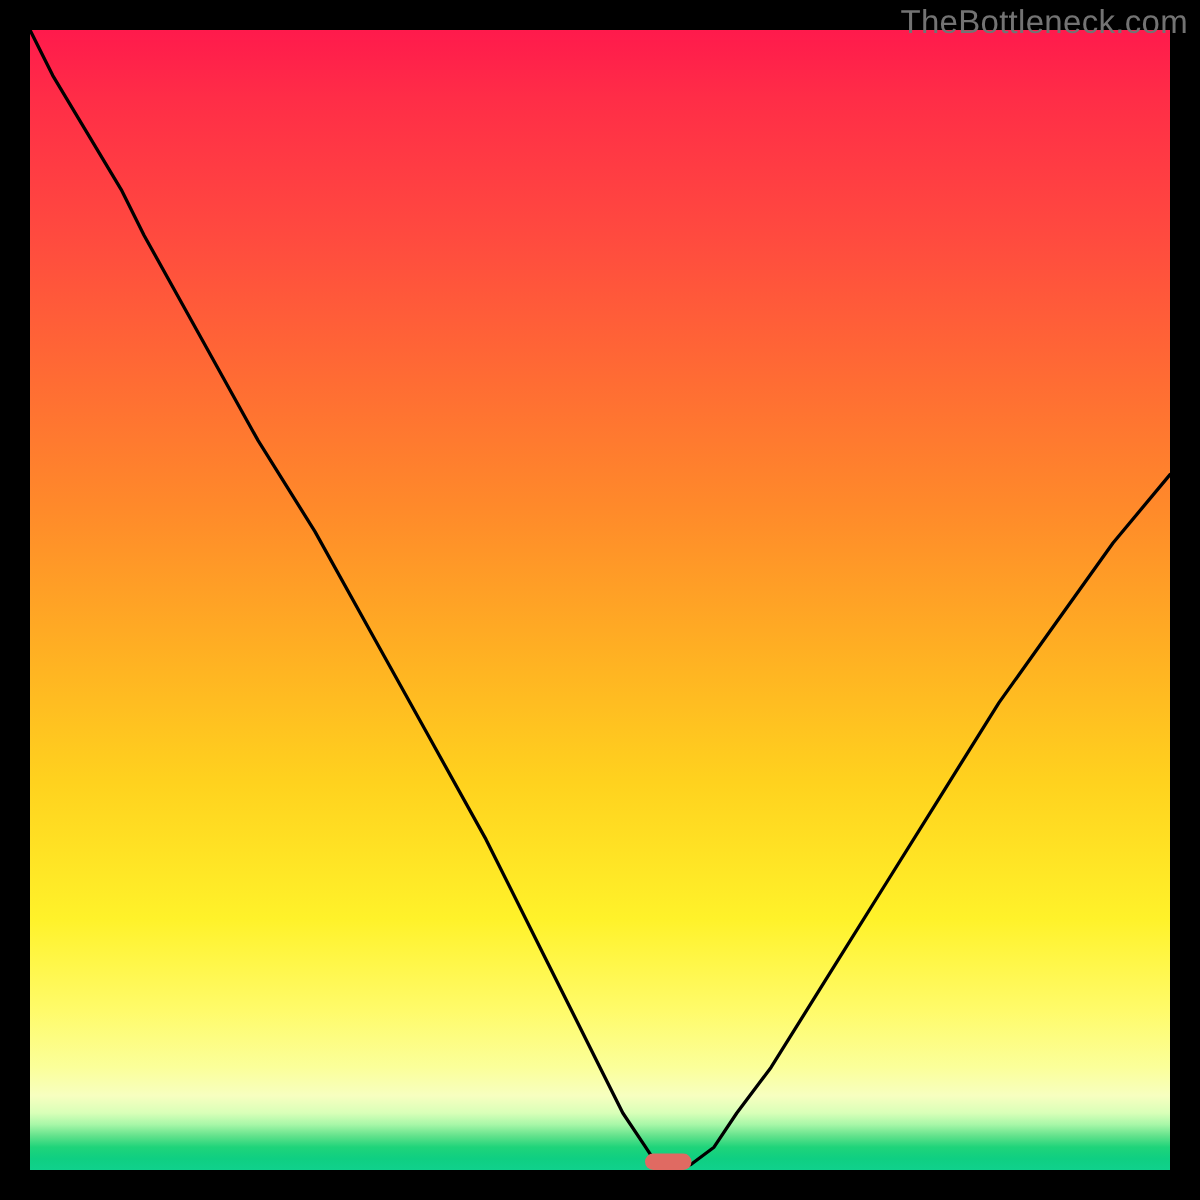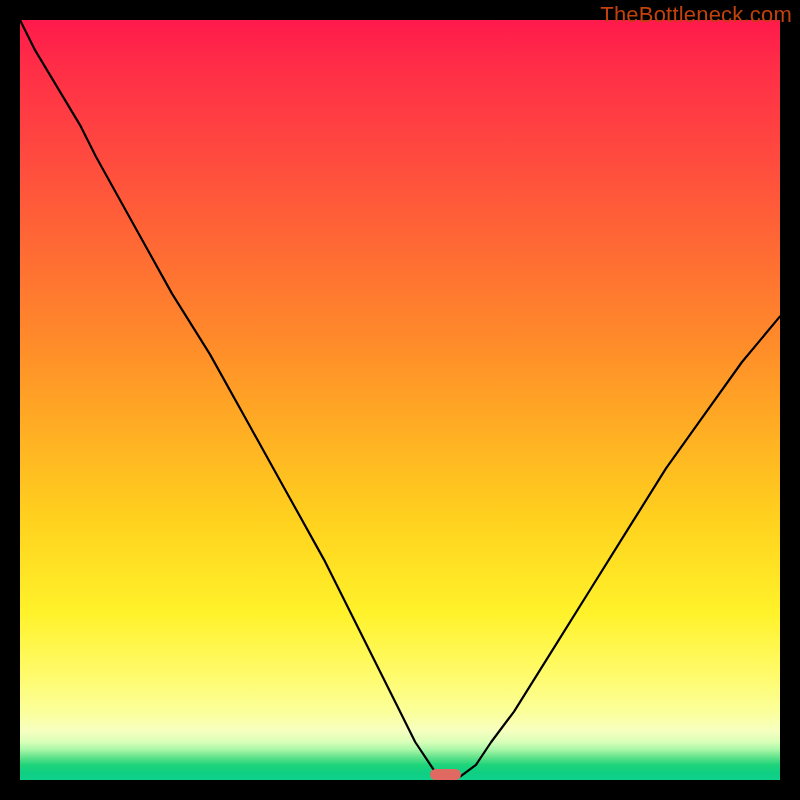--- a/index.html
+++ b/index.html
@@ -14,21 +14,21 @@
   .frame {
     position: relative;
     width: 800px;
     height: 800px;
     background: #000;
   }
   .watermark {
     position: absolute;
     top: 2px;
     right: 8px;
-    color: #c2410c;
+    color: #737373;
     font-size: 22px;
     font-weight: 500;
     letter-spacing: 0.2px;
     z-index: 5;
   }
   .plot-area {
     position: absolute;
     left: 20px;
     top: 20px;
     width: 760px;

